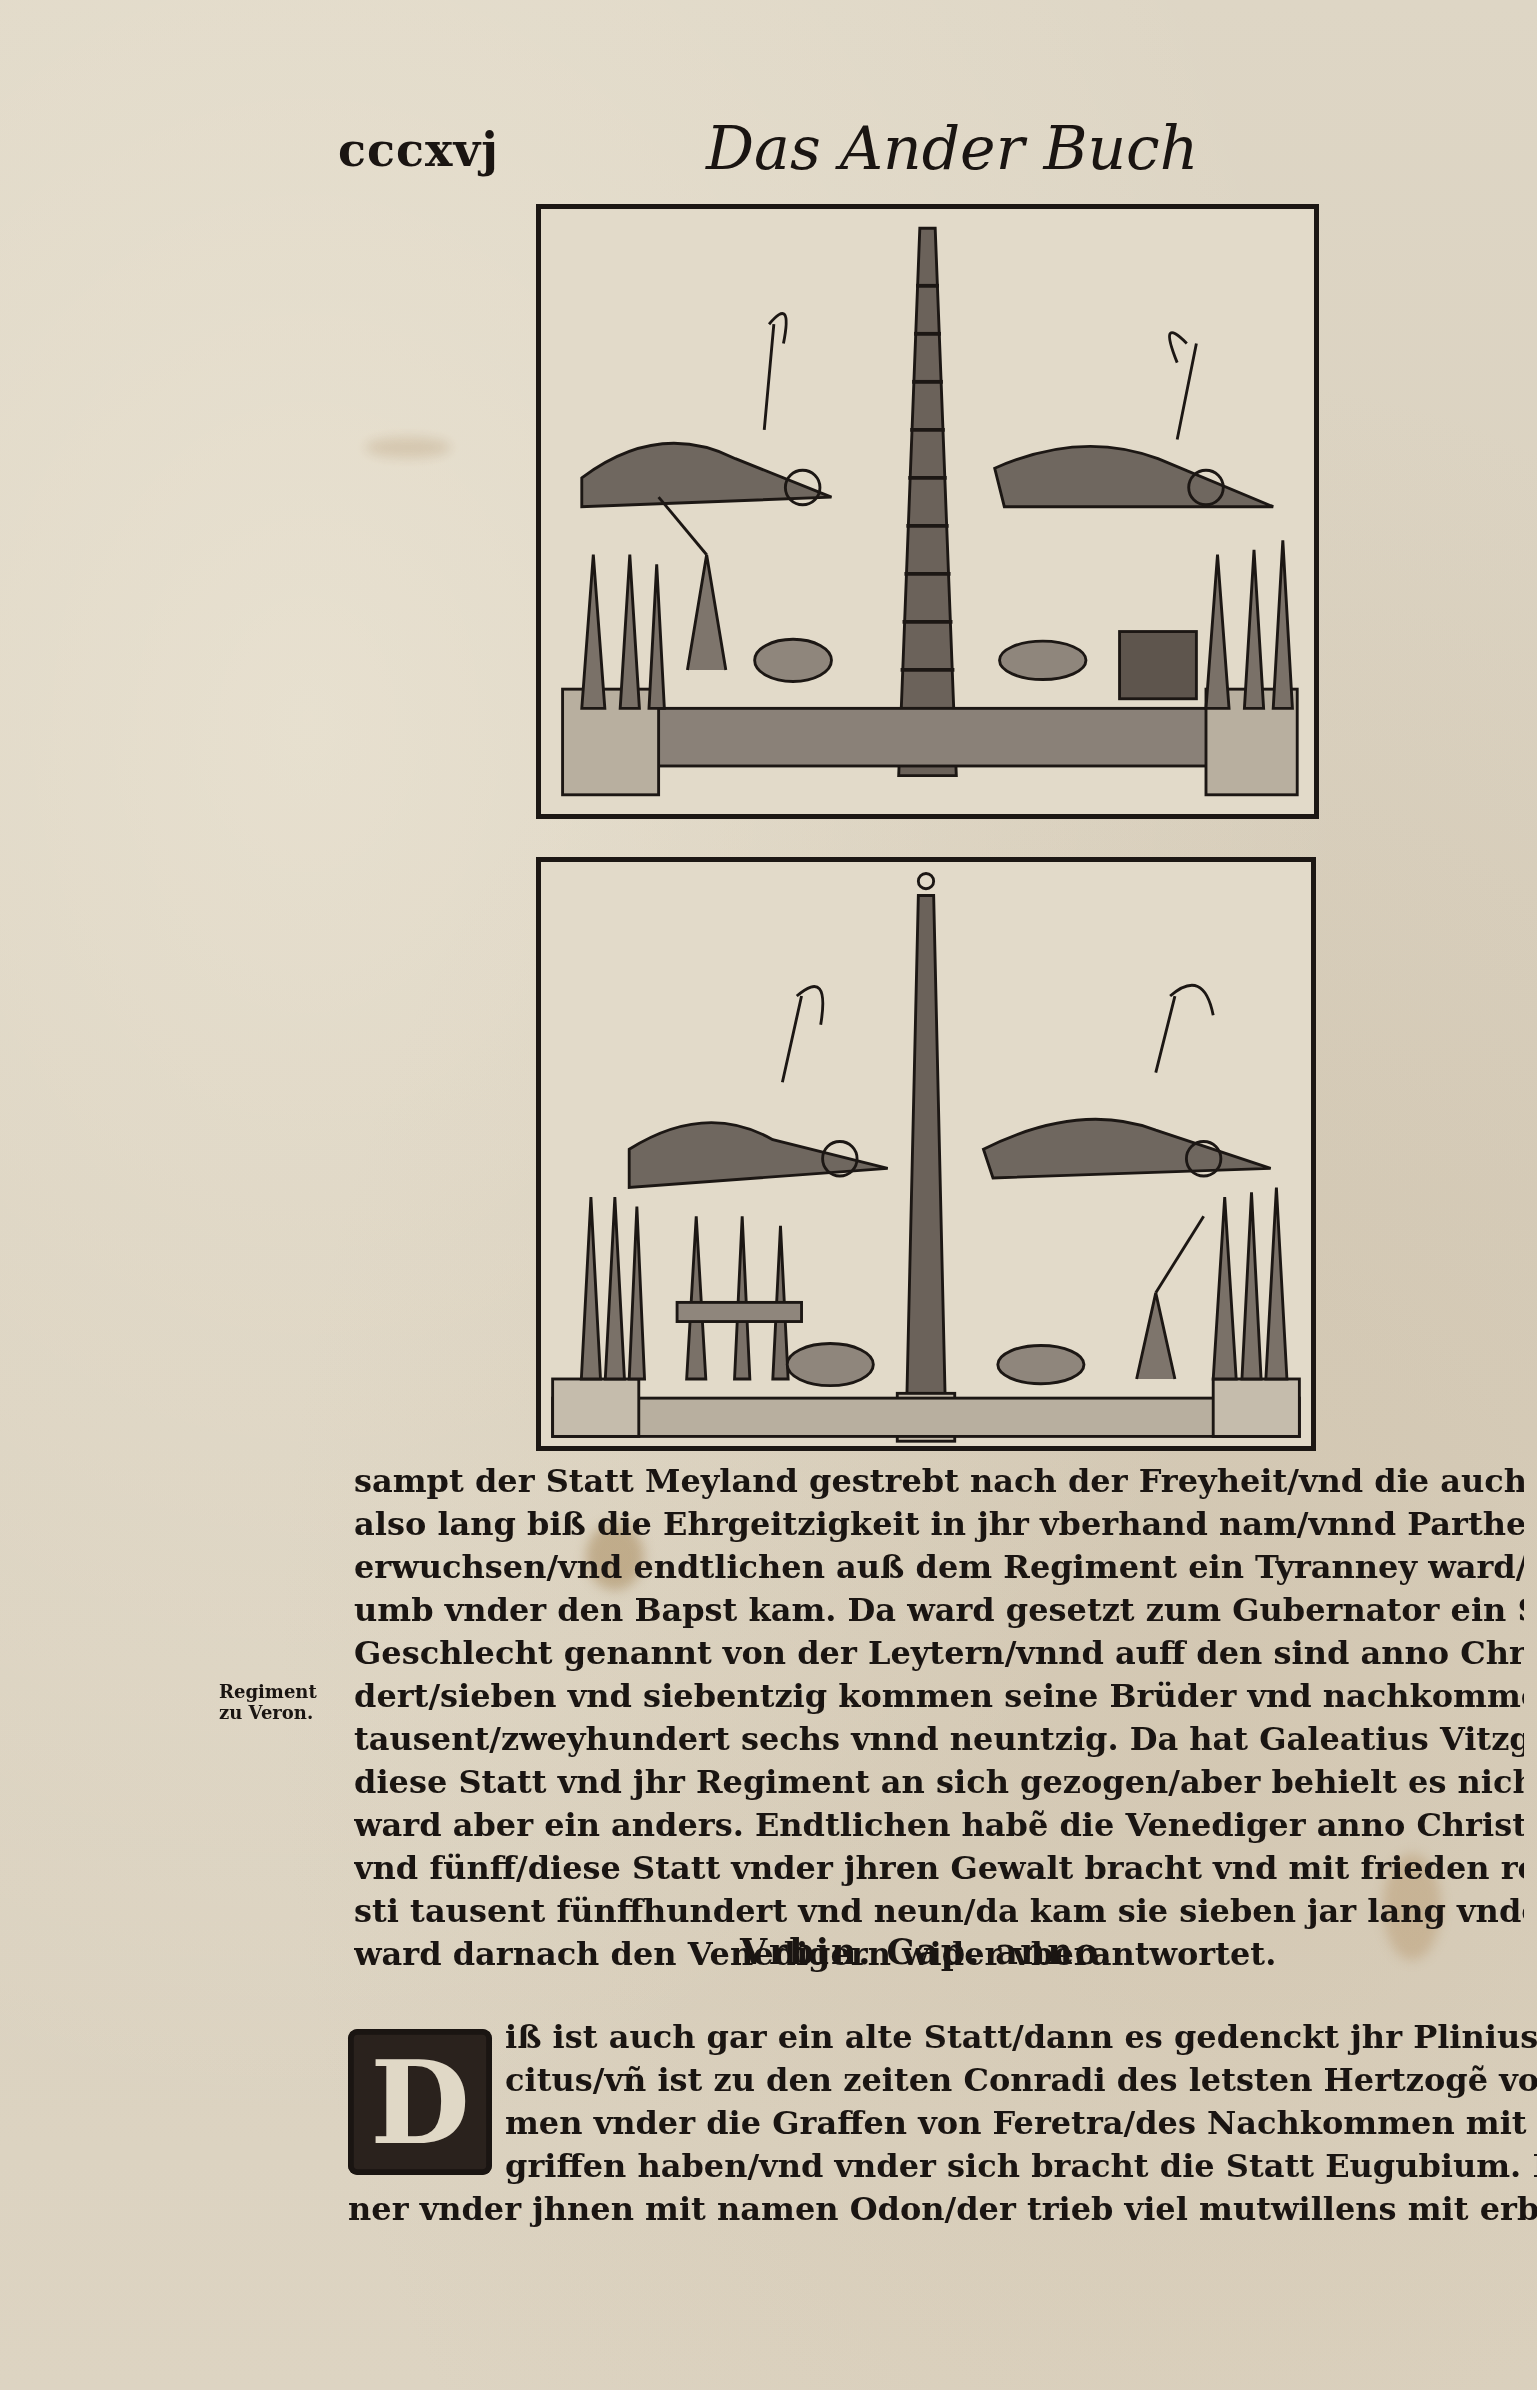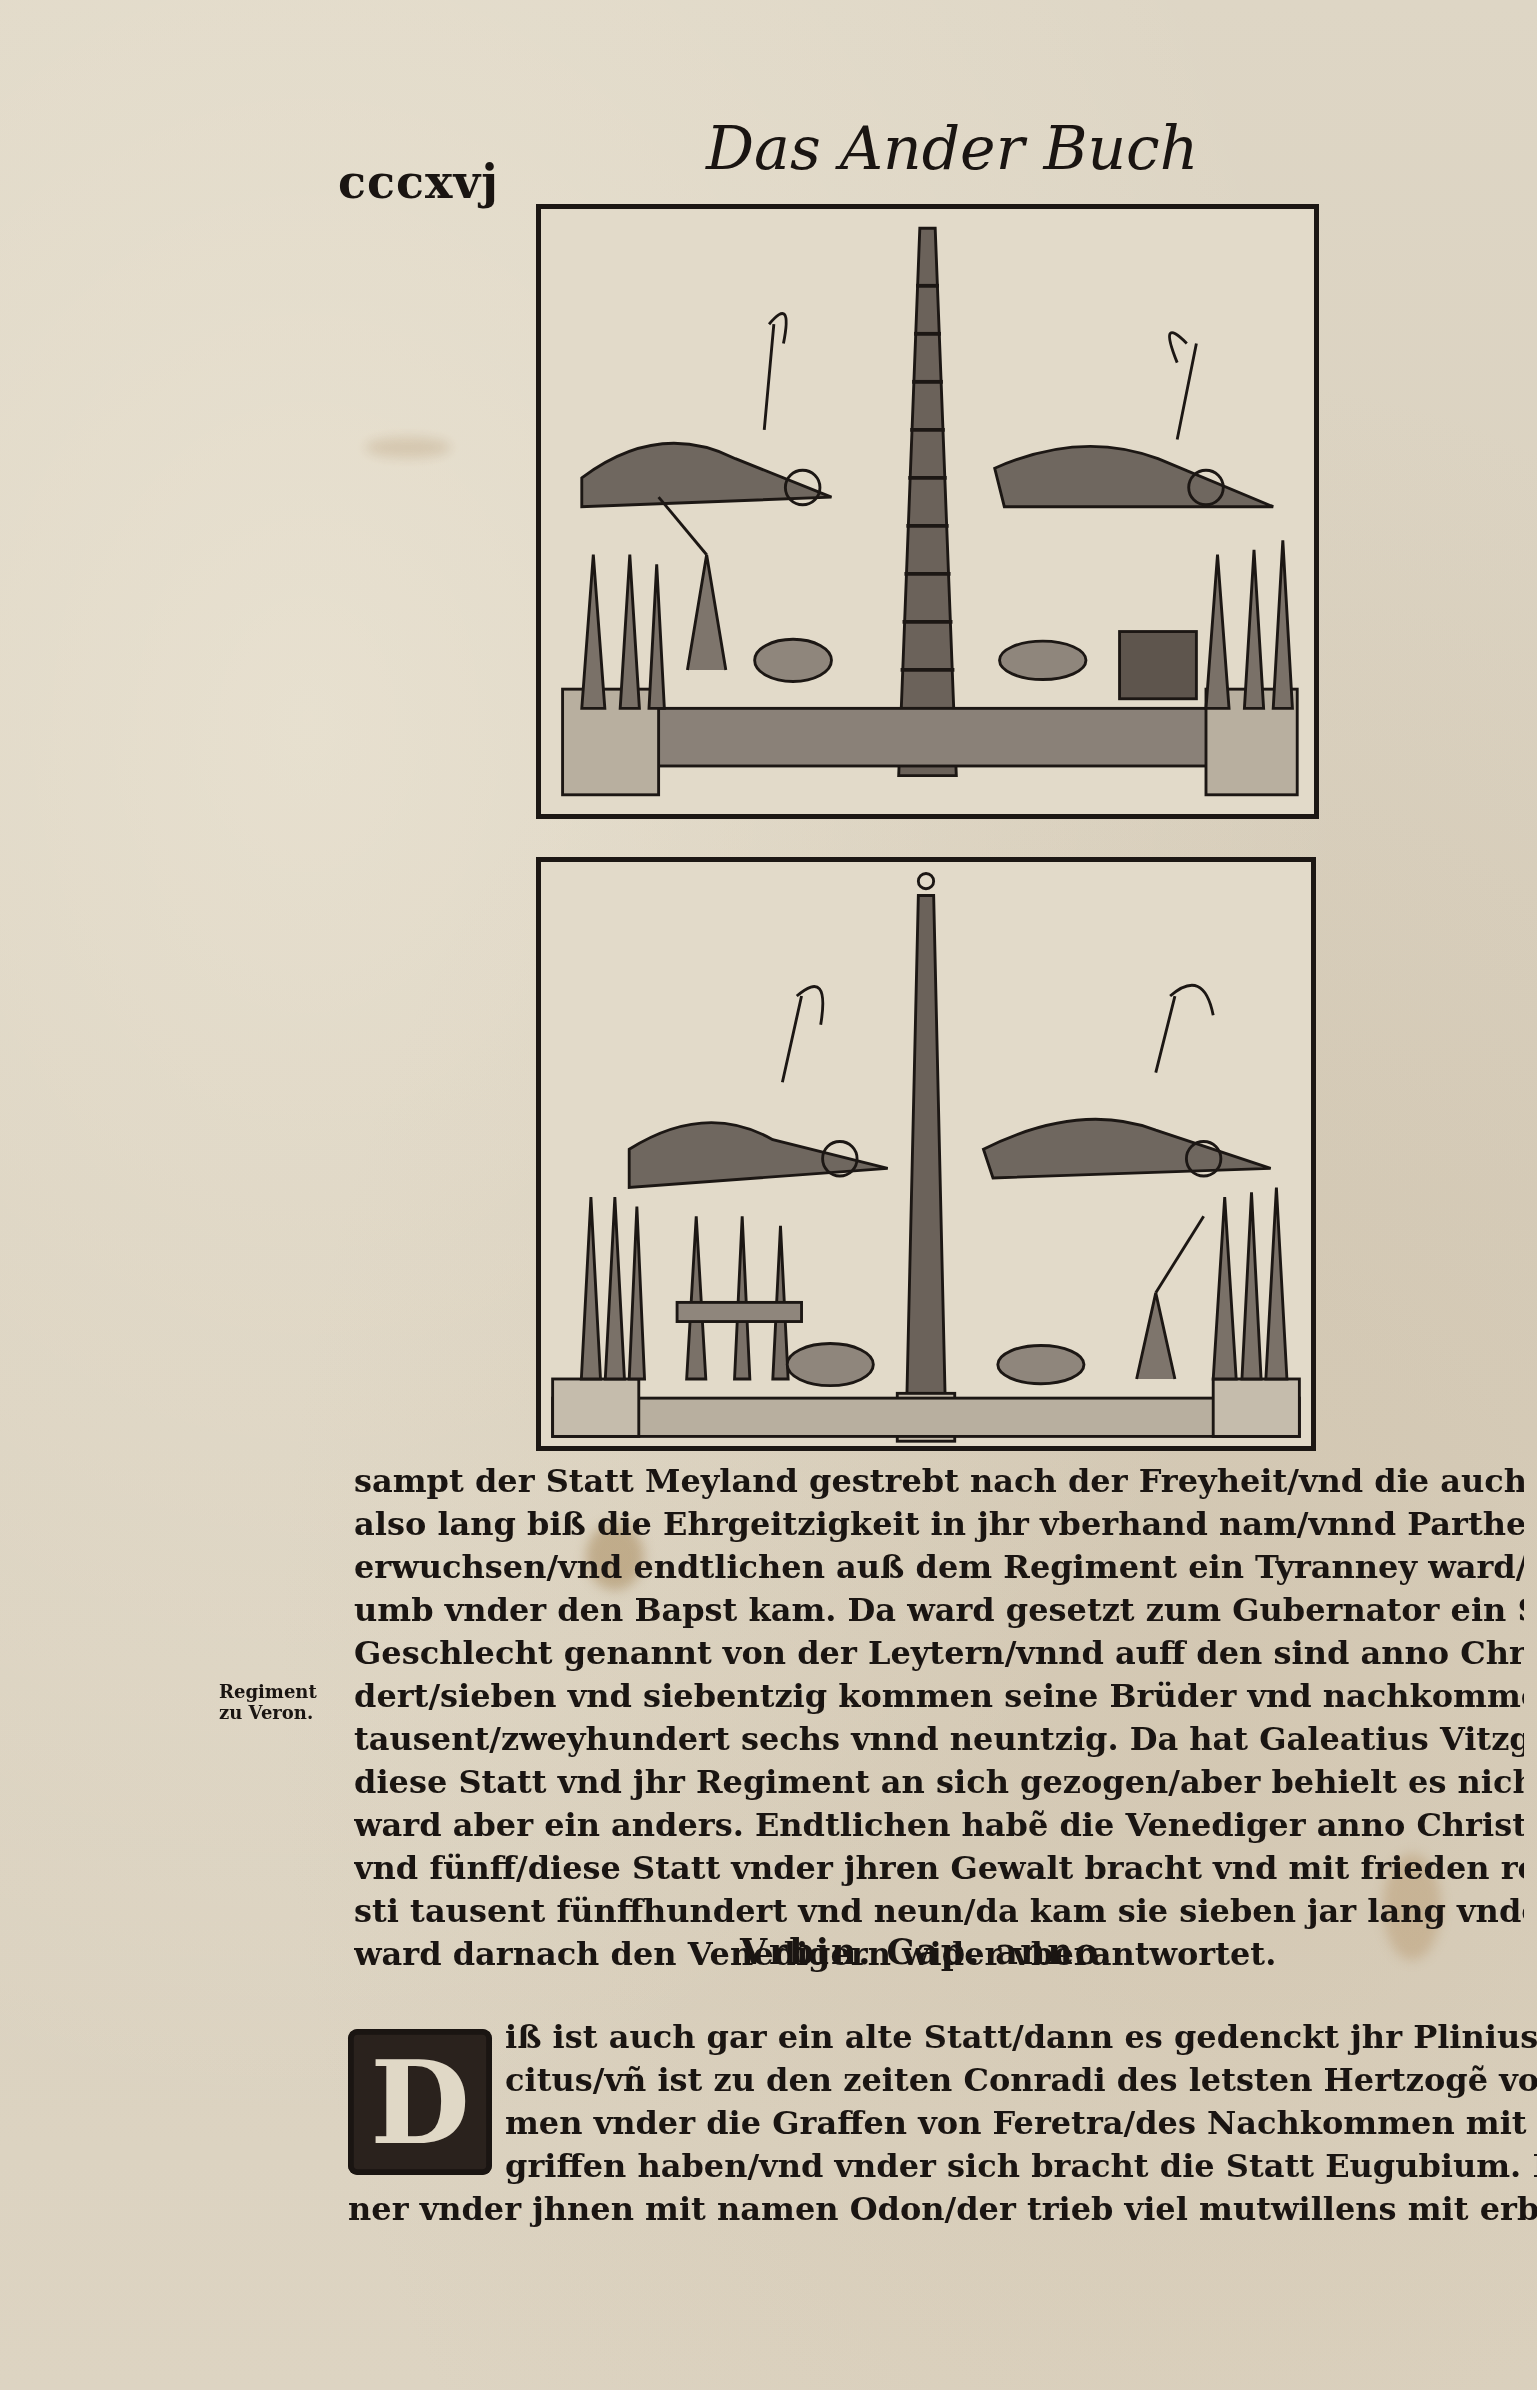--- a/index.html
+++ b/index.html
@@ -5,21 +5,21 @@
   html,body{margin:0;padding:0;}
   body{width:1537px;height:2390px;background:#ddd5c4;position:relative;overflow:hidden;
     font-family:"DejaVu Serif","Liberation Serif",serif;color:#1a1512;}
   .paper{position:absolute;inset:0;
     background:
       radial-gradient(ellipse at 20% 30%, rgba(255,250,235,0.35), transparent 60%),
       radial-gradient(ellipse at 80% 70%, rgba(190,170,140,0.25), transparent 55%),
       linear-gradient(180deg,#ded6c5 0%,#d8cfbd 50%,#ddd4c2 100%);}
   .stain{position:absolute;border-radius:50%;background:rgba(150,110,60,0.22);filter:blur(5.8px);}
   .folio{position:absolute;left:338px;top:123px;font-size:46px;font-weight:bold;letter-spacing:1px;
-    font-family:"DejaVu Serif",serif;margin-top:32px;}
+    font-family:"DejaVu Serif",serif;}
   .running-head{position:absolute;left:706px;top:113px;font-size:60px;font-weight:normal;
     font-family:"DejaVu Serif",serif;font-style:italic;}
   .woodcut{position:absolute;border:5.8px solid #1c1714;background:#e2dac9;box-sizing:border-box;}
   .wc1{left:536px;top:204px;width:783px;height:615px;}
   .wc2{left:536px;top:857px;width:780px;height:594px;}
   .woodcut svg{width:100%;height:100%;display:block;}
   .body-text{position:absolute;left:354px;top:1460px;width:1170px;font-size:32px;line-height:43px;
     font-weight:bold;text-align:justify;text-align-last:justify;font-family:"DejaVu Serif",serif;}
   .body-text .line{display:block;white-space:nowrap;overflow:hidden;}
   .body-text .line.last{text-align-last:left;}

